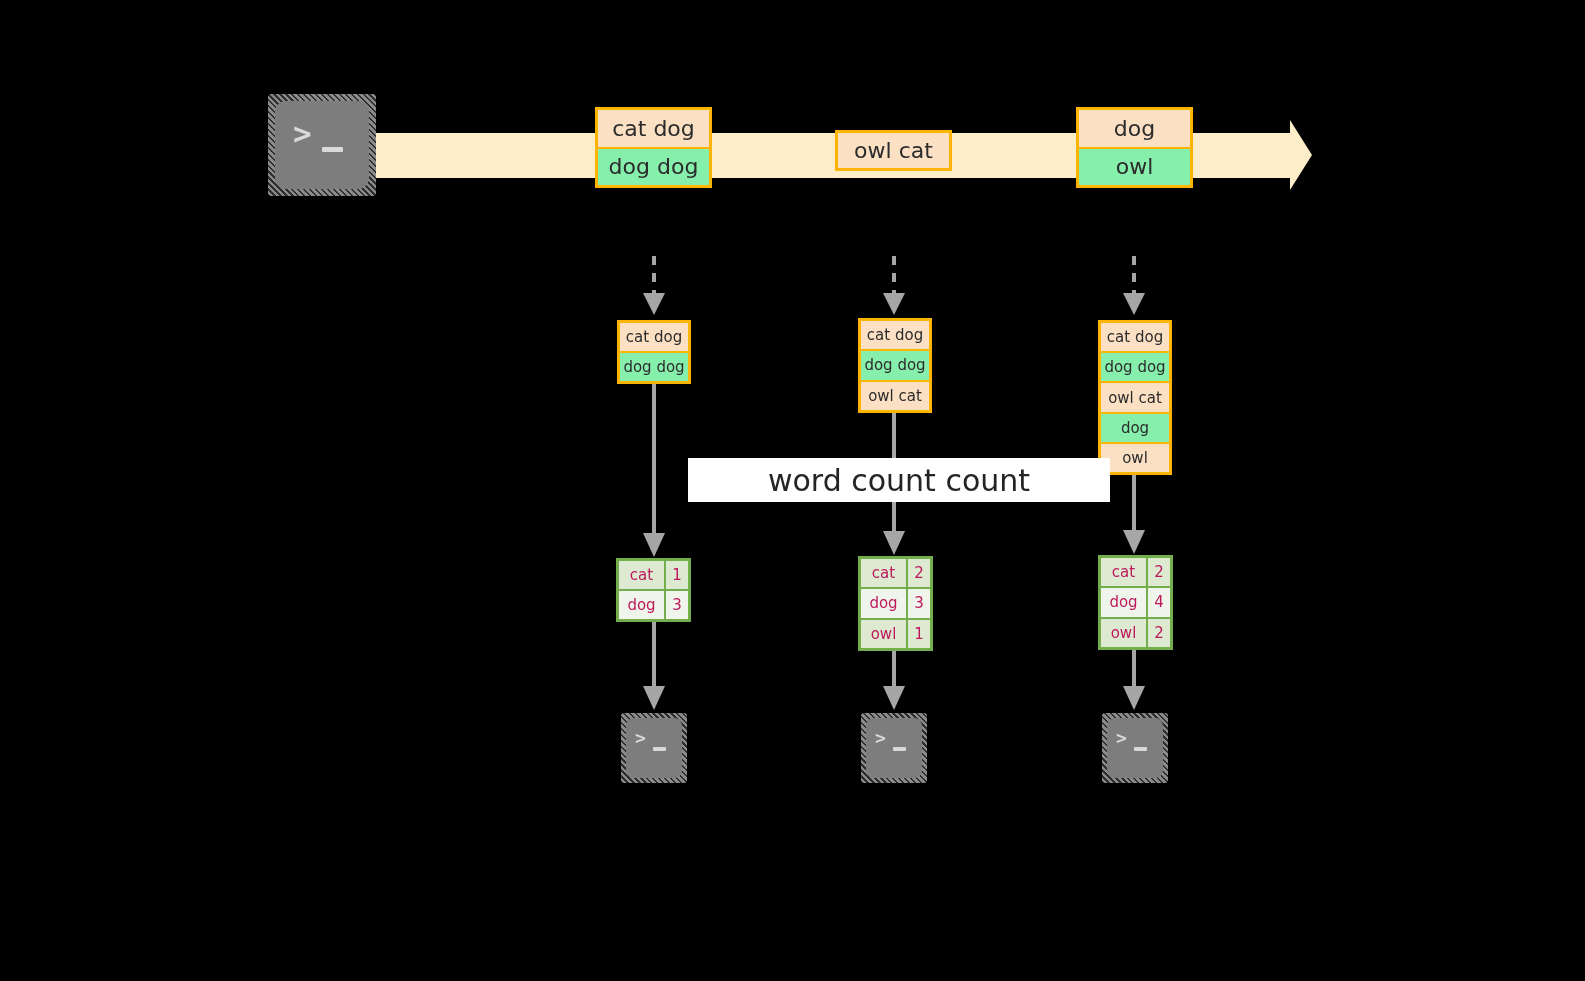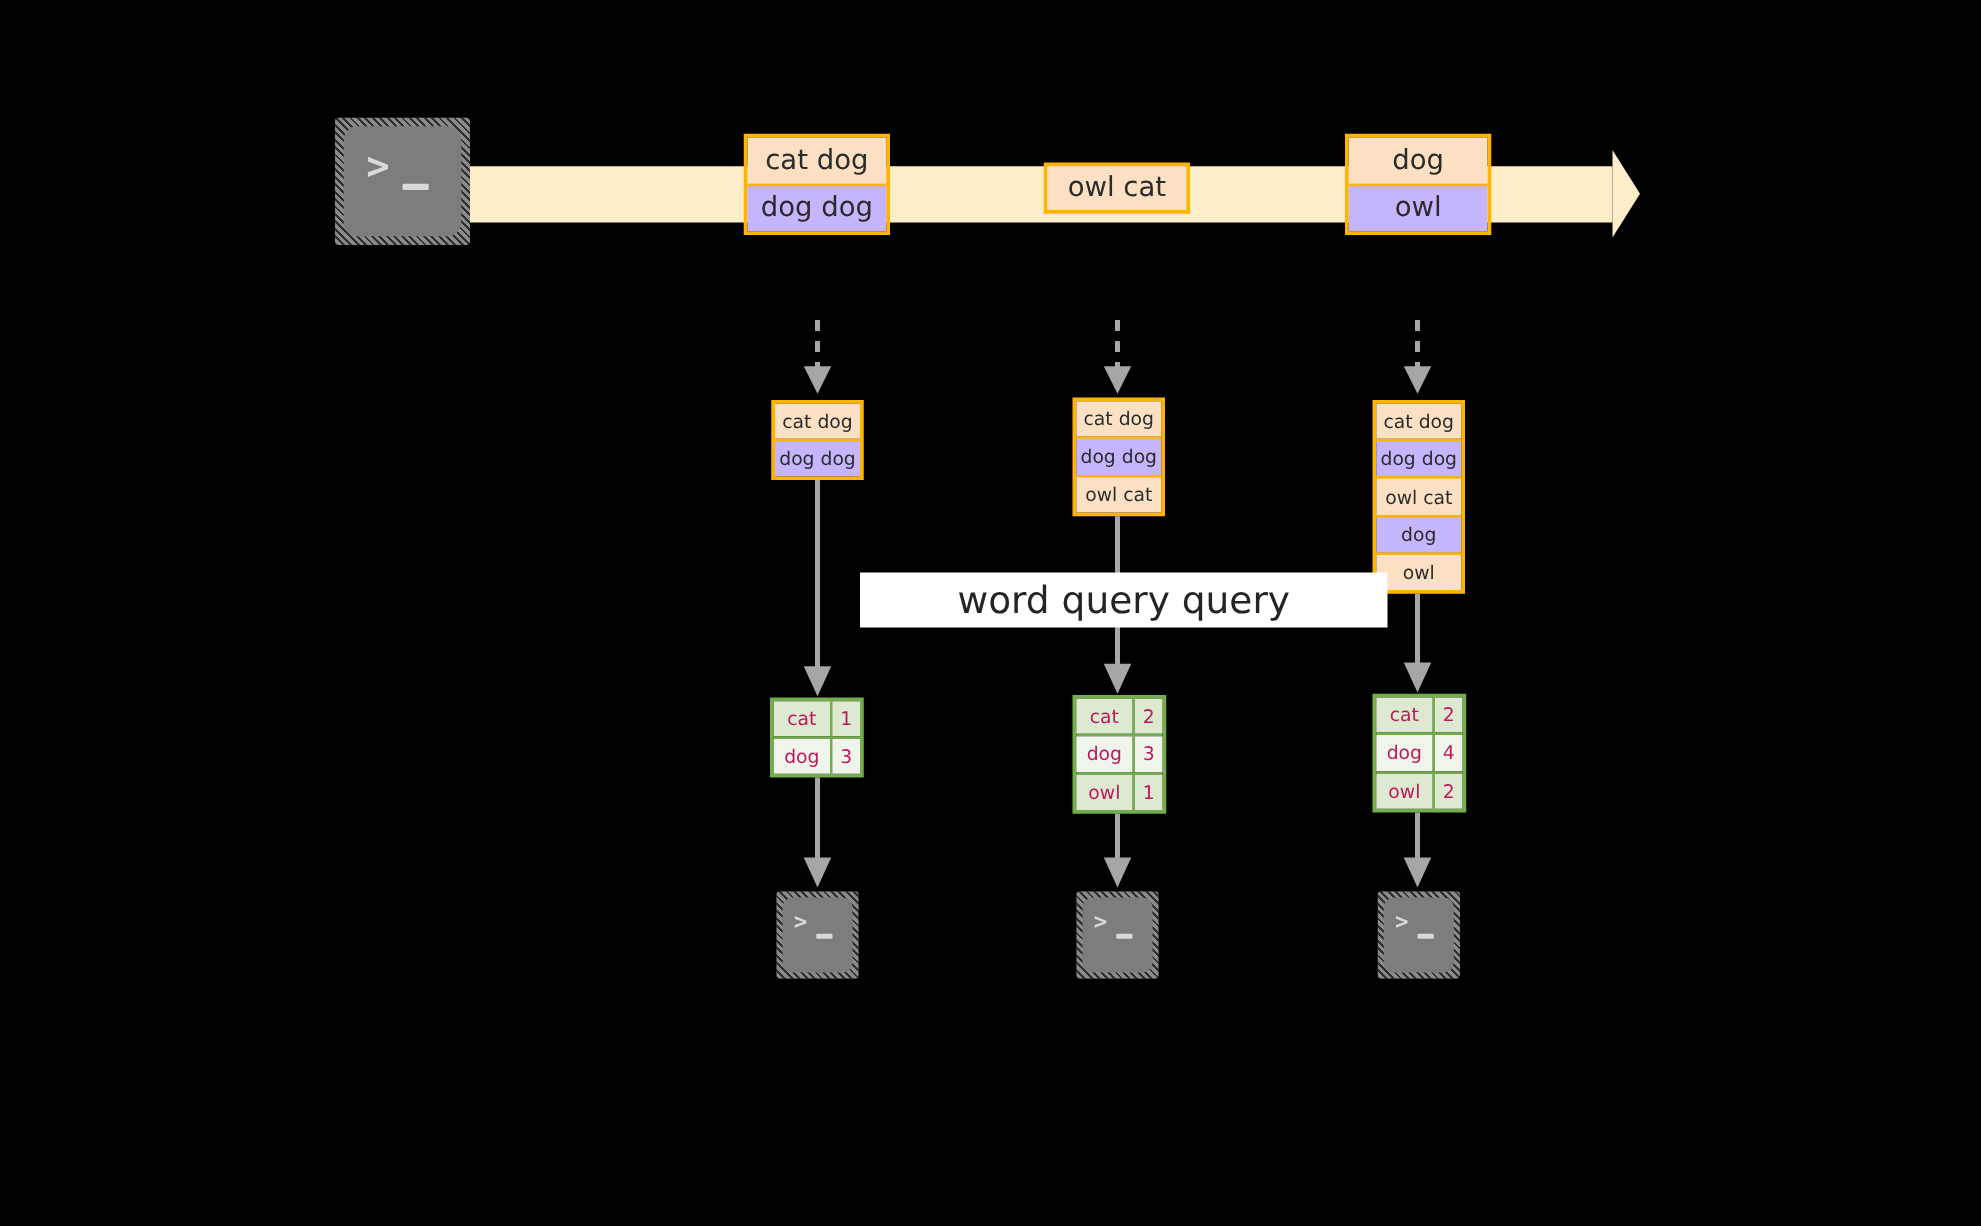--- a/index.html
+++ b/index.html
@@ -30,21 +30,21 @@
   .band{position:absolute;background:#fdeec9;}
   .bandhead{position:absolute;width:0;height:0;border-style:solid;
             border-color:transparent transparent transparent #fdeec9;}
 
   
   .obox{position:absolute;border:3px solid #ffb400;box-sizing:border-box;
         display:flex;flex-direction:column;}
   .obox .cell{flex:1;display:flex;align-items:center;justify-content:center;
         color:#2b2b2b;box-sizing:border-box;white-space:nowrap;}
   .obox .cell.a{background:#fce0c3;}
-  .obox .cell.b{background:#c4b5fd;}
+  .obox .cell.b{background:#86efac;}
   .obox .cell + .cell{border-top:2px solid #ffb400;}
 
   
   .gbox{position:absolute;border:3px solid #74ad4c;box-sizing:border-box;
         display:flex;flex-direction:column;}
   .gbox .grow{flex:1;display:flex;box-sizing:border-box;}
   .gbox .grow + .grow{border-top:2px solid #74ad4c;}
   .gbox .gc{display:flex;align-items:center;justify-content:center;
         color:#be185d;box-sizing:border-box;white-space:nowrap;}
   .gbox .gw{flex:0 0 auto;}
@@ -194,16 +194,16 @@
   <div class="vhead" style="left:1123px;top:686px;border-width:24px 11px 0 11px;"></div>
 
   <div class="term" style="left:1102px;top:713px;width:66px;height:70px;">
     <div class="hatch"></div>
     <div class="face" style="left:5px;top:5px;right:5px;bottom:5px;border-radius:8px;"></div>
     <span class="chev" style="left:14px;top:16px;font-size:18px;">&gt;</span>
     <div class="usc" style="left:32px;top:34px;width:13px;height:4px;"></div>
   </div>
 
   <div class="wband" style="left:688px;top:458px;width:422px;height:44px;font-size:30px;">
-    <span>word query query</span>
+    <span>word count count</span>
   </div>
 
 </div>
 
 </body></html>

